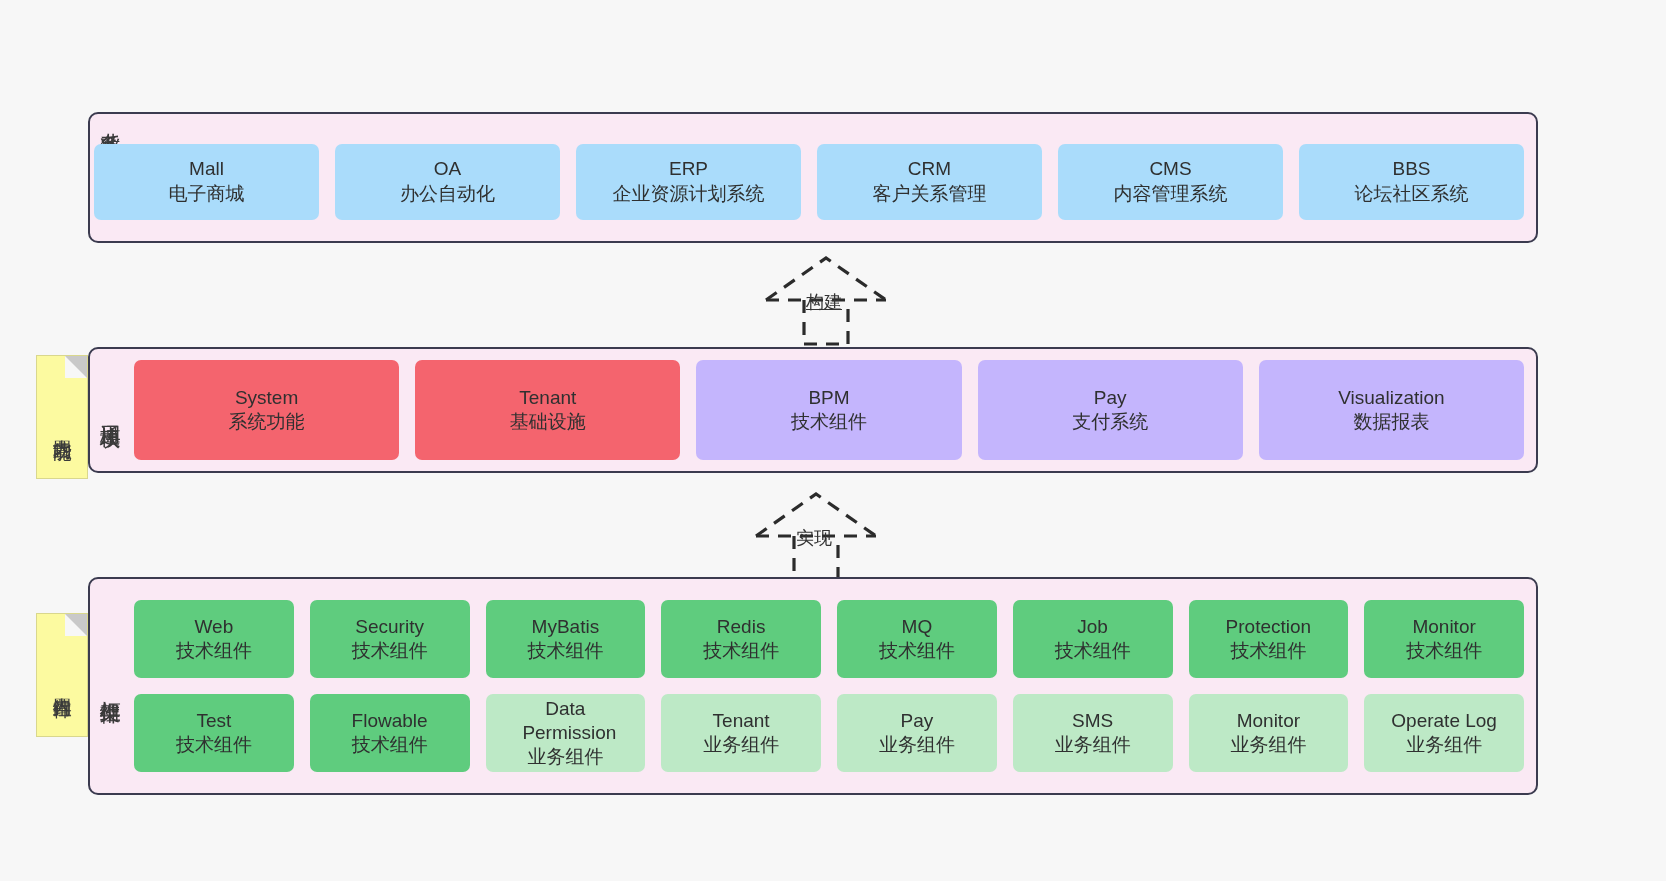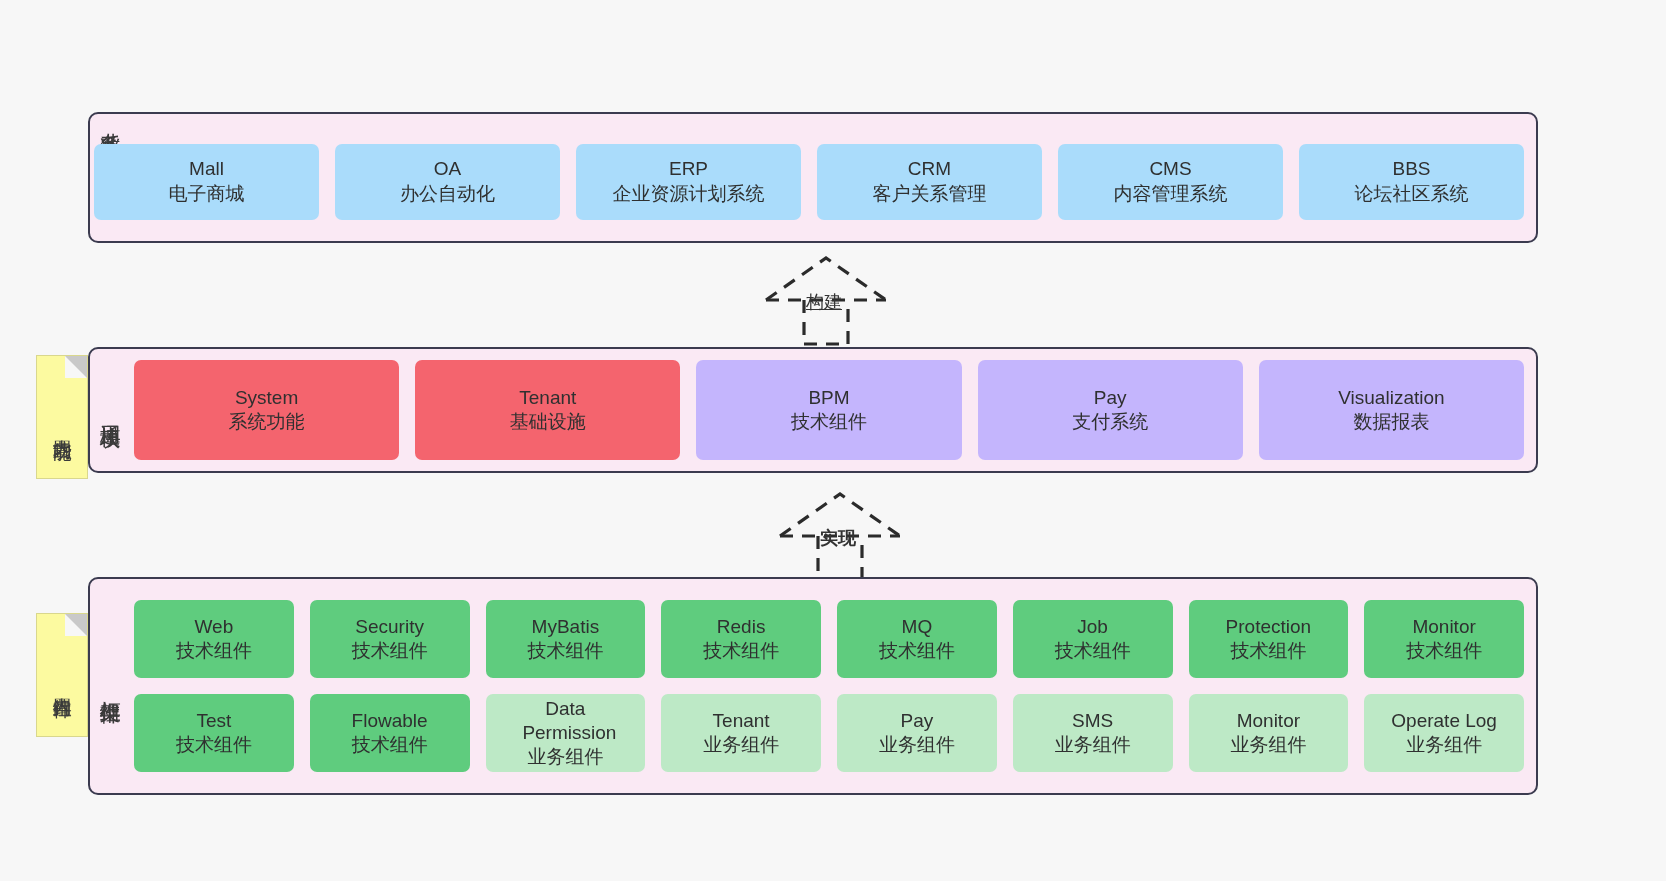--- a/index.html
+++ b/index.html
@@ -199,21 +199,21 @@
         <span class="t2">支付系统</span>
       </div>
       <div class="card c-pink h-mod">
         <span class="t1">Visualization</span>
         <span class="t2">数据报表</span>
       </div>
     </div>
   </div>
 </div>
 
-<div class="connector" style="left:772px; top:484px; width:140px; height:100px;font-weight:bold;">
+<div class="connector" style="left:748px; top:484px; width:140px; height:100px;">
   <svg width="140" height="100" viewBox="0 0 140 100">
     <path d="M 8 52 L 68 10 L 128 52" fill="none" stroke="#2b2b2b" stroke-width="3.2" stroke-dasharray="13 9" stroke-linecap="butt"></path>
     <path d="M 8 52 L 128 52" fill="none" stroke="#2b2b2b" stroke-width="3.2" stroke-dasharray="13 9"></path>
     <path d="M 46 52 L 46 96 L 90 96 L 90 52" fill="none" stroke="#2b2b2b" stroke-width="3.2" stroke-dasharray="13 9"></path>
   </svg>
   <span class="connector-label" style="left:48px; top:42px;">实现</span>
 </div>
 
 <div class="note" style="left:36px; top:613px; height:124px;">
   <span>内置组件</span>

